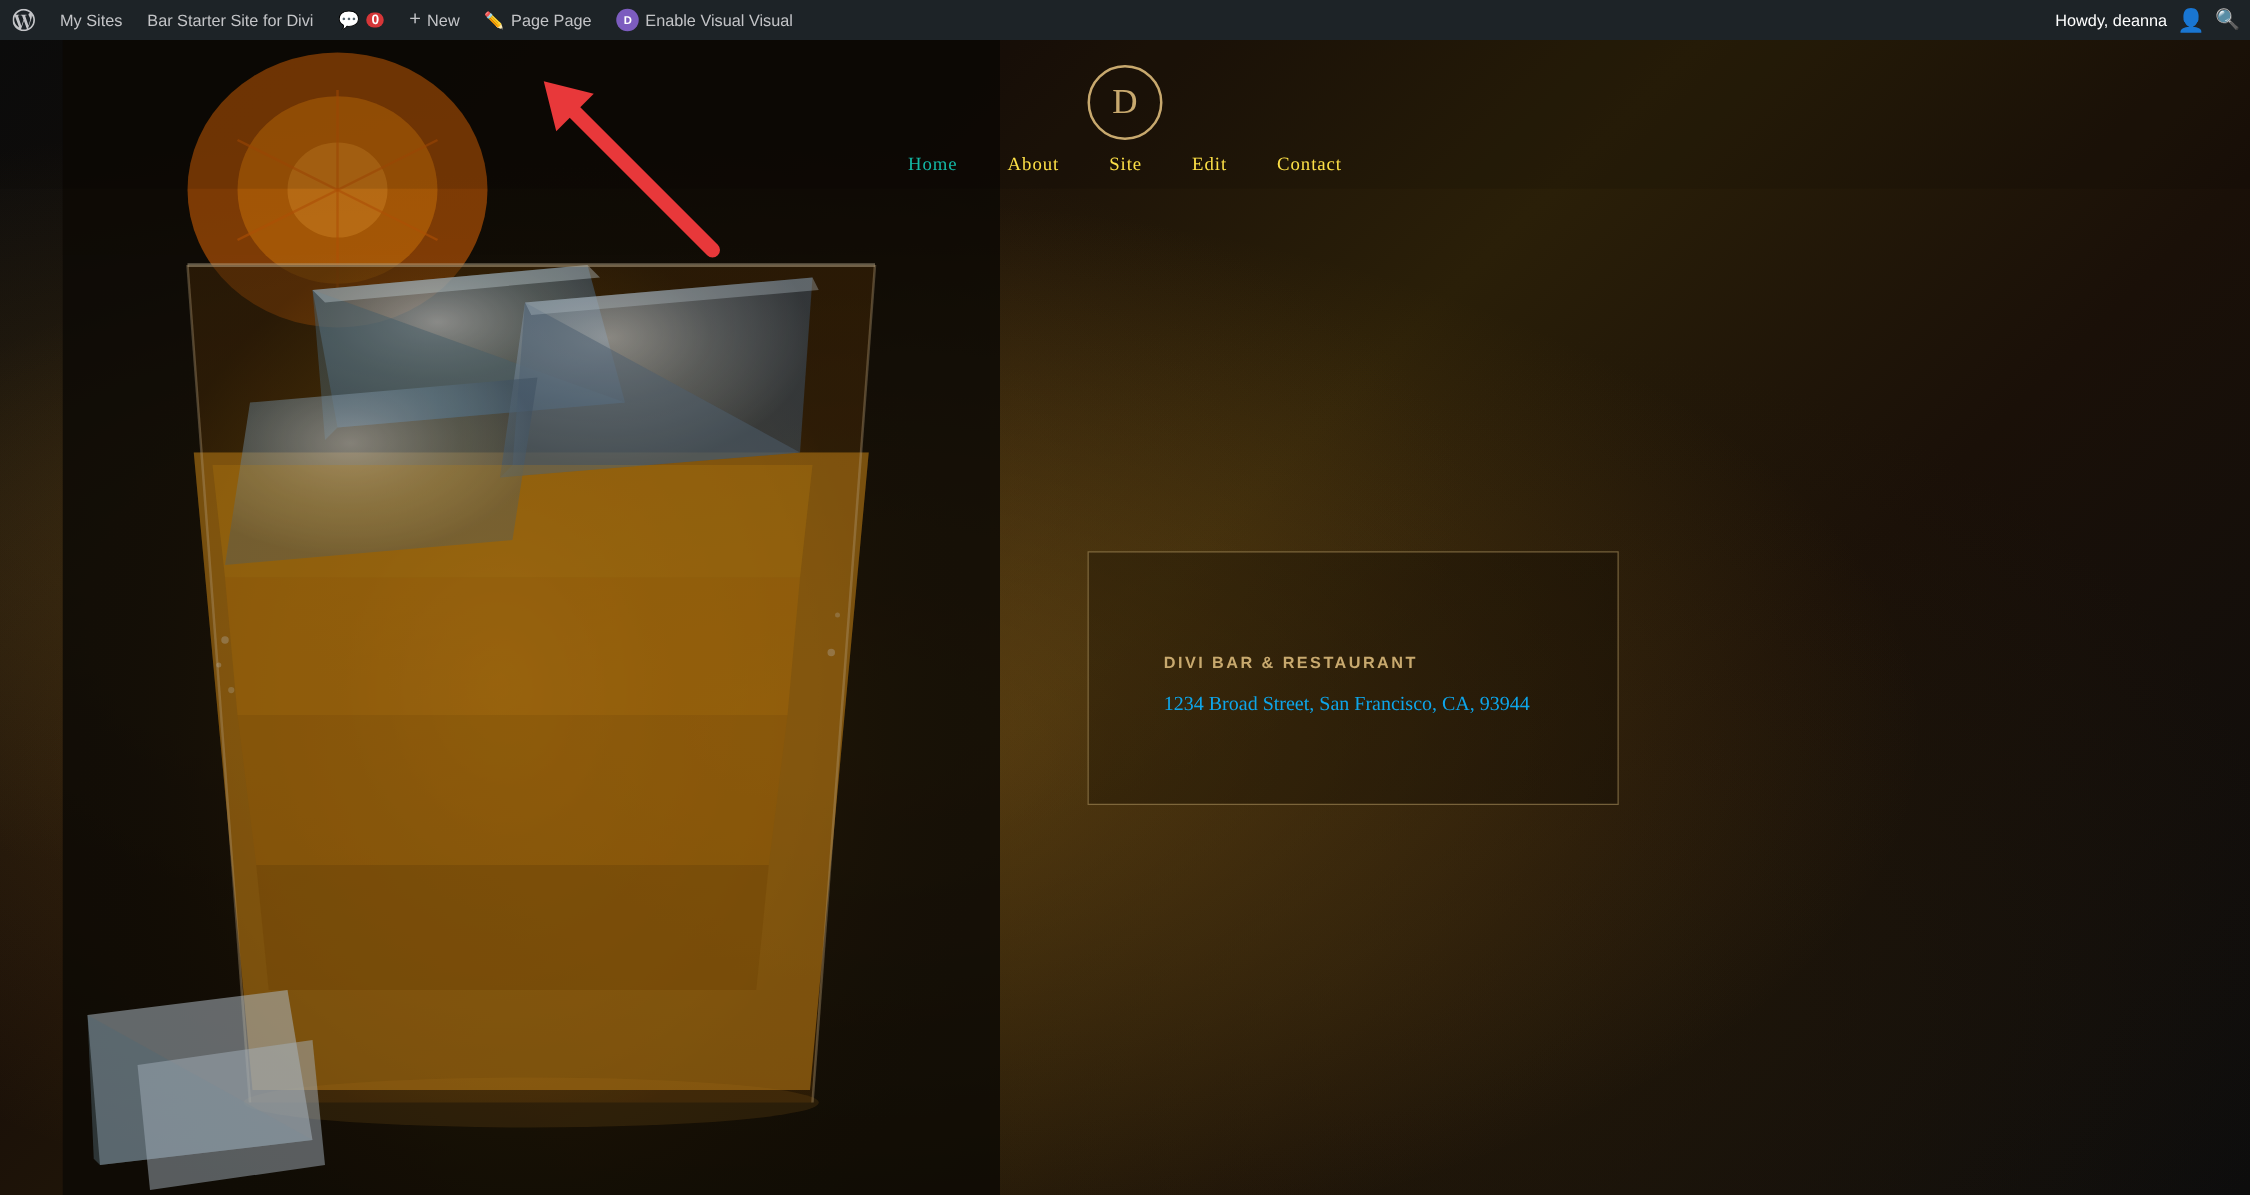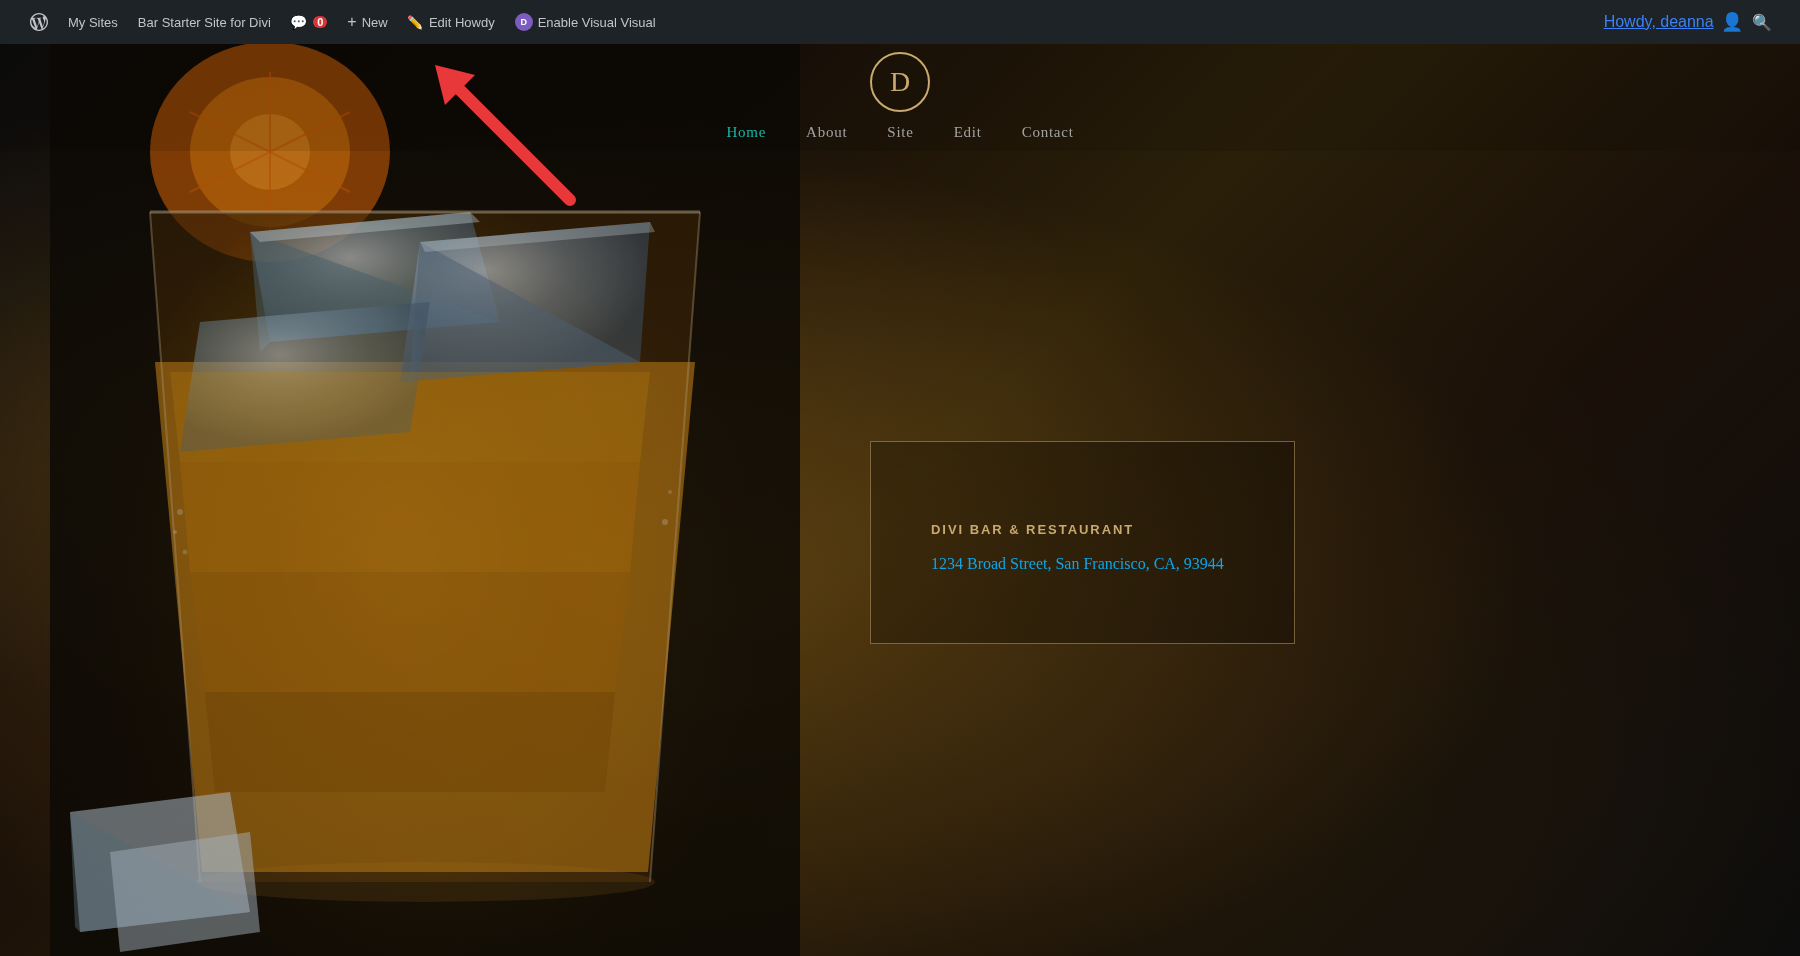--- a/index.html
+++ b/index.html
@@ -11,27 +11,27 @@
       font-family: -apple-system, BlinkMacSystemFont, 'Segoe UI', sans-serif;
       background: #1a1a1a;
     }
 
     
     #admin-bar {
       position: fixed;
       top: 0;
       left: 0;
       width: 100%;
-      height: 44px;
+      height: 32px;
       background: #1d2327;
       display: flex;
       align-items: center;
       justify-content: space-between;
       z-index: 9999;
-      padding: 0 20px;
+      padding: 0 0;
     }
 
     .admin-bar-left {
       display: flex;
       align-items: center;
       gap: 0;
     }
 
     .admin-bar-item {
       display: flex;
@@ -182,21 +182,21 @@
       font-family: Georgia, serif;
     }
 
     .site-nav {
       display: flex;
       gap: 40px;
       align-items: center;
     }
 
     .nav-item {
-      color: #a3a3a3;
+      color: #fde047;
       font-size: 15px;
       font-weight: 400;
       letter-spacing: 0.05em;
       cursor: pointer;
       text-decoration: none;
       font-family: Georgia, serif;
     }
 
     .nav-item.active {
       color: #14b8a6;
@@ -261,23 +261,22 @@
       top: 28px;
       left: 430px;
       width: 160px;
       height: 160px;
       z-index: 200;
       pointer-events: none;
     }
 
     
     .howdy-text {
-      color: #3b82f6;
-      font-size: 16px;
-      text-decoration: underline;
+      color: #ffffff;
+      font-size: 13px;
     }
   </style>
 </head>
 <body>
 
 <div id="admin-bar">
   <div class="admin-bar-left">
 
     <div class="admin-bar-item">
       <svg class="wp-logo-icon" viewBox="0 0 20 20">
@@ -298,21 +297,21 @@
       <span class="comments-count">0</span>
     </div>
 
     <div class="admin-bar-item">
       <span style="font-size:16px; font-weight:300;">+</span>
       <span>New</span>
     </div>
 
     <div class="admin-bar-item">
       <span style="font-size:13px;">✏️</span>
-      <span>Edit Howdy</span>
+      <span>Page Page</span>
     </div>
 
     <div class="admin-bar-item enable-vb-item">
       <div class="divi-icon">D</div>
       <span>Enable Visual Visual</span>
     </div>
   </div>
 
   <div class="admin-bar-right">
     <span class="howdy-text">Howdy, deanna</span>

